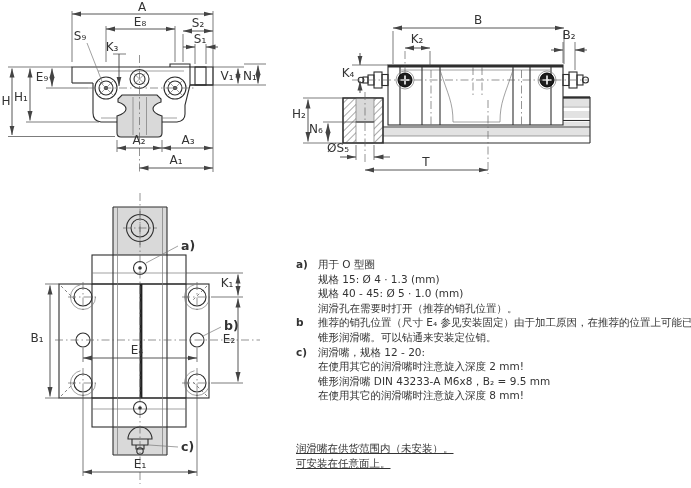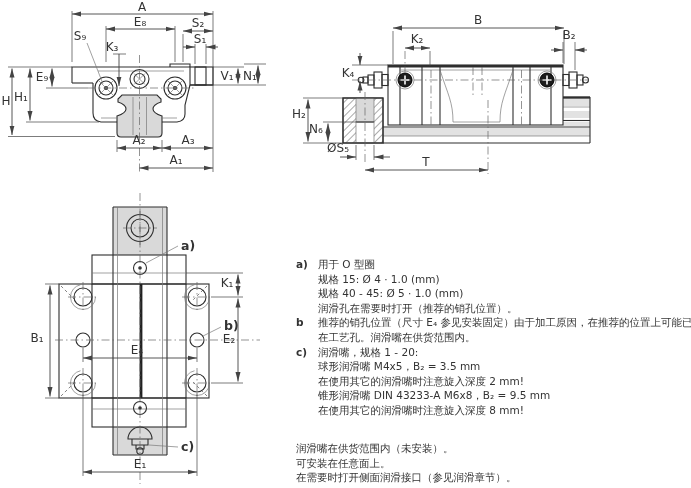--- a/index.html
+++ b/index.html
@@ -15,21 +15,21 @@
   .ext{stroke:#444;stroke-width:0.7;fill:none;}
   .cl{stroke:#666;stroke-width:0.7;fill:none;stroke-dasharray:8 3 1.5 3;}
   .dsh{stroke:#666;stroke-width:0.8;fill:none;stroke-dasharray:3 2.5;}
   .grayf{fill:#d9d9d9;}
   .bandf{fill:#e2e2e2;}
   #notes{position:absolute;left:296px;top:257px;width:392px;color:#333;
          font-size:10.5px;line-height:14.6px;}
   .note{position:relative;padding-left:22px;white-space:nowrap;}
   .nlab{position:absolute;left:0;top:0;font-weight:bold;}
   #notes-footer{position:absolute;left:296px;top:441px;width:392px;color:#333;
-         font-size:10.5px;line-height:14.6px;white-space:nowrap;}
+         font-size:10.5px;line-height:14.6px;white-space:nowrap;text-decoration:underline;}
 </style>
 </head>
 <body>
 
 <svg id="v1" style="left:0;top:0" width="295" height="195" viewBox="0 0 295 195">
   <defs>
     <marker id="ae1" markerWidth="10" markerHeight="7" refX="9.5" refY="3" orient="auto" markerUnits="userSpaceOnUse">
         <path d="M0,0.5L9.5,3L0,5.5Z" fill="#444"></path>
       </marker>
     <marker id="as1" markerWidth="10" markerHeight="7" refX="0.5" refY="3" orient="auto" markerUnits="userSpaceOnUse">
@@ -405,35 +405,33 @@
       <line class="ext" x1="172" y1="203" x2="172" y2="286"></line>
     <line class="dim" x1="58" y1="282" x2="172" y2="282" marker-start="url(#as3)" marker-end="url(#ae3)"></line>
     <text x="115" y="278" text-anchor="middle">E₁</text>
   </g>
 </svg>
 
 <div id="notes">
   <div class="note">
     <span class="nlab">a)</span>
     <div>用于 O 型圈</div>
-    <div>规格 15: Ø 4 · 1.0 (mm)</div>
+    <div>规格 15: Ø 4 · 1.3 (mm)</div>
     <div>规格 40 - 45: Ø 5 · 1.0 (mm)</div>
     <div>润滑孔在需要时打开（推荐的销孔位置）。</div>
   </div>
   <div class="note">
     <span class="nlab">b</span>
     <div>推荐的销孔位置（尺寸 E₄ 参见安装固定）由于加工原因，在推荐的位置上可能已经存</div>
-    <div>在工艺孔。润滑嘴在供货范围内。</div>
+    <div>锥形润滑嘴。可以钻通来安装定位销。</div>
   </div>
   <div class="note">
     <span class="nlab">c)</span>
-    <div>润滑嘴，规格 1 - 20:</div>
-    <div>球形润滑嘴 M4x5，B₂ = 3.5 mm</div>
+    <div>润滑嘴，规格 12 - 20:</div>
     <div>在使用其它的润滑嘴时注意旋入深度 2 mm!</div>
     <div>锥形润滑嘴 DIN 43233-A M6x8，B₂ = 9.5 mm</div>
     <div>在使用其它的润滑嘴时注意旋入深度 8 mm!</div>
   </div>
 </div>
 <div id="notes-footer">
   <div>润滑嘴在供货范围内（未安装）。</div>
   <div>可安装在任意面上。</div>
-  <div>在需要时打开侧面润滑接口（参见润滑章节）。</div>
 </div>
 
 </body></html>

